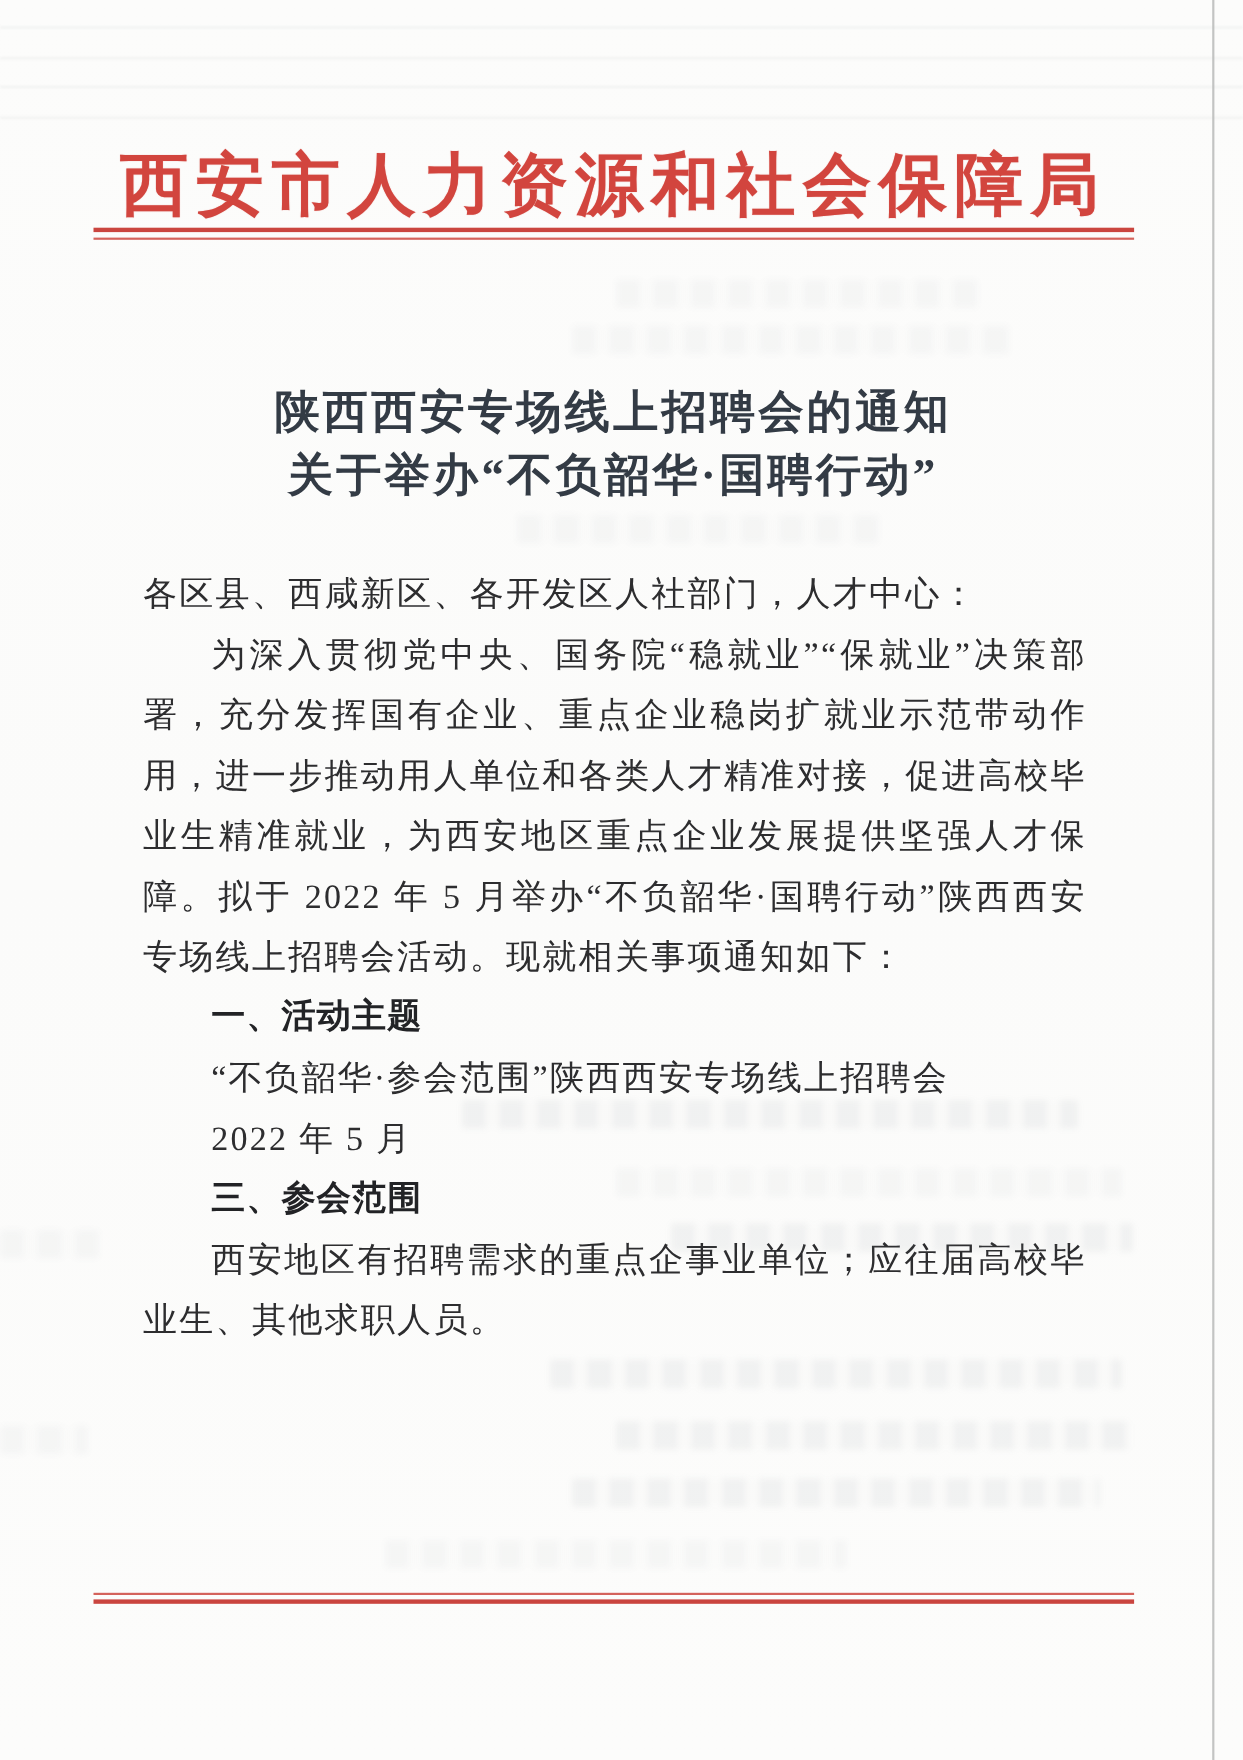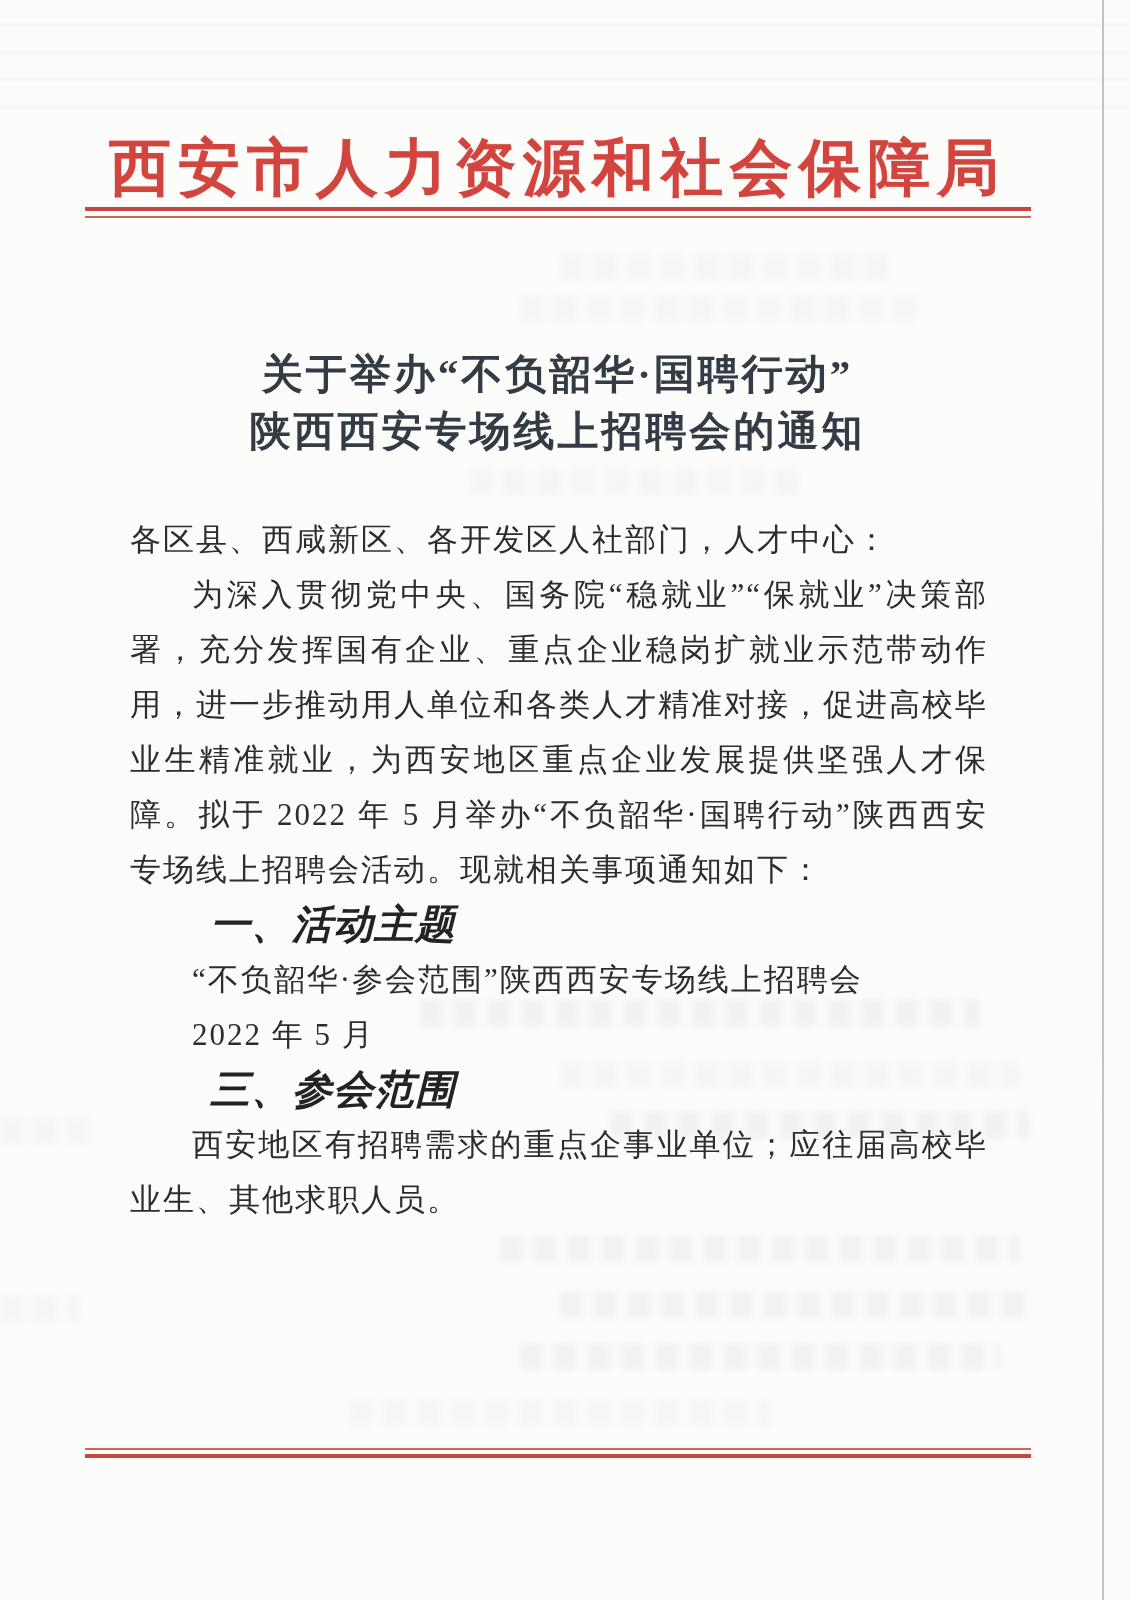--- a/index.html
+++ b/index.html
@@ -79,24 +79,23 @@
     letter-spacing: 2px;
     color: #2d2d2f;
     text-align: justify;
   }
   .doc-body p { margin: 0; }
   .indent { text-indent: 2em; }
   .sec-heading {
     text-indent: 2em;
     font-family: "DejaVu Sans", "Liberation Sans", sans-serif;
     font-weight: 700;
-    font-size: 40px;
+    font-size: 31px;
     color: #222326;
     letter-spacing: 1px;
-    font-style: italic;
   }
 
   
   .ghost {
     position: absolute;
     height: 26px;
     background: repeating-linear-gradient(90deg,
       rgba(120, 130, 140, 0.16) 0px, rgba(120, 130, 140, 0.16) 22px,
       rgba(120, 130, 140, 0.02) 22px, rgba(120, 130, 140, 0.02) 34px);
     filter: blur(3px);
@@ -131,22 +130,22 @@
     <span class="bar thick"></span>
     <span class="bar gap"></span>
     <span class="bar thin"></span>
   </div>
 
   <div class="ghost fainter" style="top:254px; left:560px; width:330px"></div>
   <div class="ghost fainter" style="top:296px; left:520px; width:400px"></div>
   <div class="ghost fainter" style="top:468px; left:470px; width:330px"></div>
 
   <div class="doc-title">
+    <div>陕西西安专场线上招聘会的通知</div>
     <div>关于举办“不负韶华·国聘行动”</div>
-    <div>陕西西安专场线上招聘会的通知</div>
   </div>
 
   <div class="doc-body">
     <p>各区县、西咸新区、各开发区人社部门，人才中心：</p>
     <p class="indent">为深入贯彻党中央、国务院“稳就业”“保就业”决策部署，充分发挥国有企业、重点企业稳岗扩就业示范带动作用，进一步推动用人单位和各类人才精准对接，促进高校毕业生精准就业，为西安地区重点企业发展提供坚强人才保障。拟于 2022 年 5 月举办“不负韶华·国聘行动”陕西西安专场线上招聘会活动。现就相关事项通知如下：</p>
 
     <p class="sec-heading">一、活动主题</p>
     <p class="indent">“不负韶华·参会范围”陕西西安专场线上招聘会</p>
 
     <p class="indent">2022 年 5 月</p>

